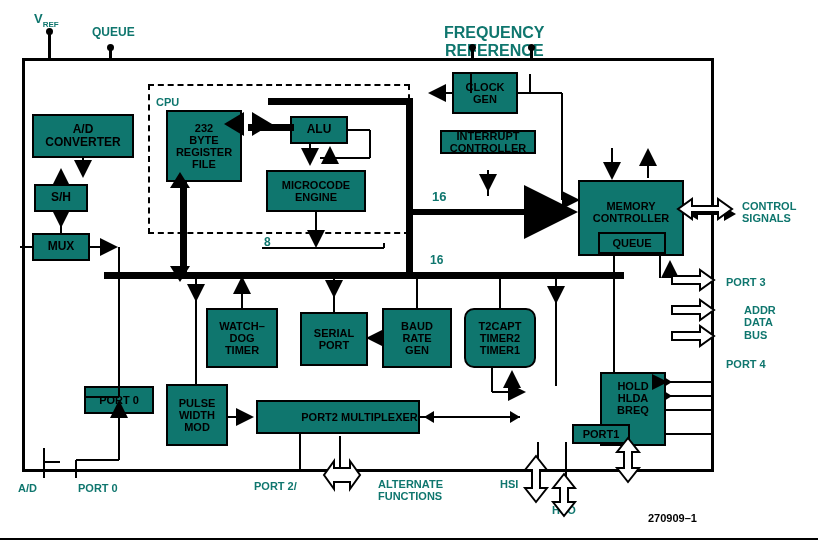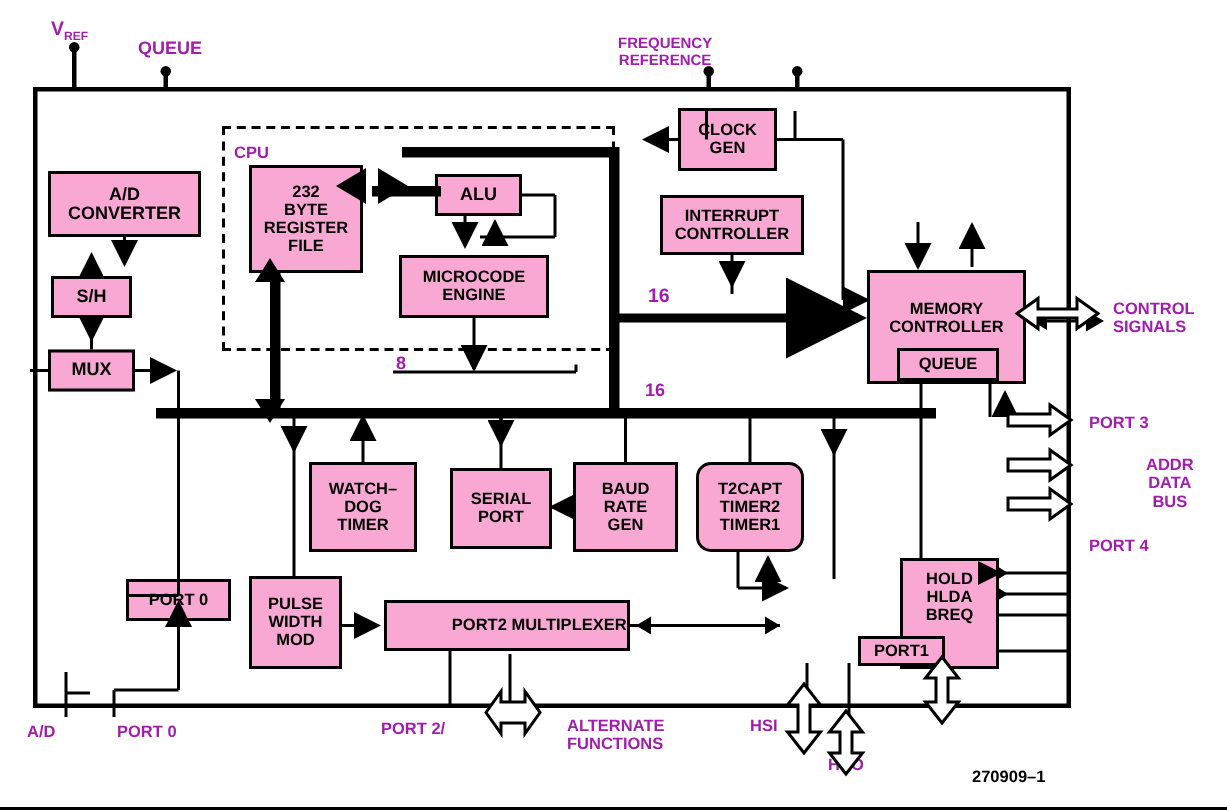--- a/index.html
+++ b/index.html
@@ -1,20 +1,20 @@
 <!DOCTYPE html>
 <html><head>
 <meta charset="utf-8">
 <style>
   html,body{margin:0;padding:0;background:#ffffff;}
   #root{position:relative;width:818px;height:540px;background:#ffffff;
         font-family:"Liberation Sans", sans-serif;overflow:hidden;}
   .lbl{position:absolute;text-align:center;font-weight:bold;line-height:1.12;
-       color:#a21caf;white-space:pre-line;}
-  .box{position:absolute;border:2px solid #000;background:#f9a8d4;display:flex;
+       color:#0f766e;white-space:pre-line;}
+  .box{position:absolute;border:2px solid #000;background:#0f766e;display:flex;
        align-items:center;justify-content:center;text-align:center;
        font-weight:bold;line-height:1.1;color:#000;white-space:pre-line;box-sizing:border-box;}
   .chip{position:absolute;border:3px solid #000;box-sizing:border-box;background:#fff;}
   .cpu{position:absolute;border:2px dashed #000;box-sizing:border-box;background:transparent;}
   .ln{position:absolute;background:#000;}
   .v3{width:3px;}
   .busH{position:absolute;background:#000;height:7px;}
   .busV{position:absolute;background:#000;width:7px;}
   .dot{position:absolute;width:7px;height:7px;border-radius:50%;background:#000;}
   .sub{font-size:8px;vertical-align:sub;}
@@ -22,21 +22,21 @@
   .footer{position:absolute;left:0;bottom:0;width:818px;border-top:2px solid #000;}
   .code{position:absolute;font-family:"Liberation Sans",sans-serif;font-weight:bold;font-size:11px;color:#000;}
 </style>
 </head>
 <body>
 
 <div id="root">
 
   <div class="lbl" style="left:34px;top:12px;font-size:13px;"><span>V</span><span class="sub">REF</span></div>
   <div class="lbl" style="left:92px;top:26px;font-size:12px;">QUEUE</div>
-  <div class="lbl" style="left:412px;top:24px;font-size:10px;"><span>FREQUENCY</span><br><span>REFERENCE</span></div>
+  <div class="lbl" style="left:444px;top:24px;font-size:16px;"><span>FREQUENCY</span><br><span>REFERENCE</span></div>
 
   <div class="dot" style="left:46px;top:28px;"></div>
   <div class="ln v3" style="left:48px;top:32px;height:82px;"></div>
   <div class="dot" style="left:107px;top:44px;"></div>
   <div class="ln v3" style="left:109px;top:48px;height:66px;"></div>
   <div class="dot" style="left:469px;top:44px;"></div>
   <div class="ln v3" style="left:471px;top:48px;height:26px;"></div>
   <div class="dot" style="left:528px;top:44px;"></div>
   <div class="ln v3" style="left:530px;top:48px;height:26px;"></div>
 
@@ -53,21 +53,21 @@
   <div class="box" style="left:166px;top:110px;width:76px;height:72px;font-size:11px;">232
 BYTE
 REGISTER
 FILE</div>
   <div class="box" style="left:290px;top:116px;width:58px;height:28px;font-size:12px;">ALU</div>
   <div class="box" style="left:266px;top:170px;width:100px;height:42px;font-size:11px;">MICROCODE
 ENGINE</div>
 
   <div class="box" style="left:452px;top:72px;width:66px;height:42px;font-size:11px;">CLOCK
 GEN</div>
-  <div class="box" style="left:440px;top:130px;width:96px;height:40px;font-size:11px;">INTERRUPT
+  <div class="box" style="left:440px;top:130px;width:96px;height:24px;font-size:11px;">INTERRUPT
 CONTROLLER</div>
 
   <div class="box" style="left:578px;top:180px;width:106px;height:76px;font-size:11px;align-items:flex-start;padding-top:18px;">MEMORY
 CONTROLLER</div>
   <div class="box" style="left:598px;top:232px;width:68px;height:22px;font-size:11px;">QUEUE</div>
 
   <div class="box" style="left:206px;top:308px;width:72px;height:60px;font-size:11px;">WATCH–
 DOG
 TIMER</div>
   <div class="box" style="left:300px;top:312px;width:68px;height:54px;font-size:11px;">SERIAL
@@ -89,21 +89,21 @@
 BREQ</div>
   <div class="box" style="left:572px;top:424px;width:58px;height:20px;font-size:11px;">PORT1</div>
 
   <div class="lbl" style="left:432px;top:190px;font-size:13px;">16</div>
   <div class="lbl" style="left:264px;top:236px;font-size:12px;">8</div>
   <div class="lbl" style="left:430px;top:254px;font-size:12px;">16</div>
 
   <div class="lbl" style="left:742px;top:200px;font-size:11px;text-align:left;">CONTROL
 SIGNALS</div>
   <div class="lbl" style="left:726px;top:276px;font-size:11px;text-align:left;">PORT 3</div>
-  <div class="lbl" style="left:744px;top:304px;font-size:11px;text-align:center;margin-left:20px;">ADDR
+  <div class="lbl" style="left:744px;top:304px;font-size:11px;text-align:left;">ADDR
 DATA
 BUS</div>
   <div class="lbl" style="left:726px;top:358px;font-size:11px;text-align:left;">PORT 4</div>
 
   <div class="lbl" style="left:18px;top:482px;font-size:11px;text-align:left;">A/D</div>
   <div class="lbl" style="left:78px;top:482px;font-size:11px;text-align:left;">PORT 0</div>
   <div class="lbl" style="left:254px;top:480px;font-size:11px;text-align:left;">PORT 2/</div>
   <div class="lbl" style="left:378px;top:478px;font-size:11px;text-align:left;">ALTERNATE
 FUNCTIONS</div>
   <div class="lbl" style="left:500px;top:478px;font-size:11px;text-align:center;">HSI</div>

